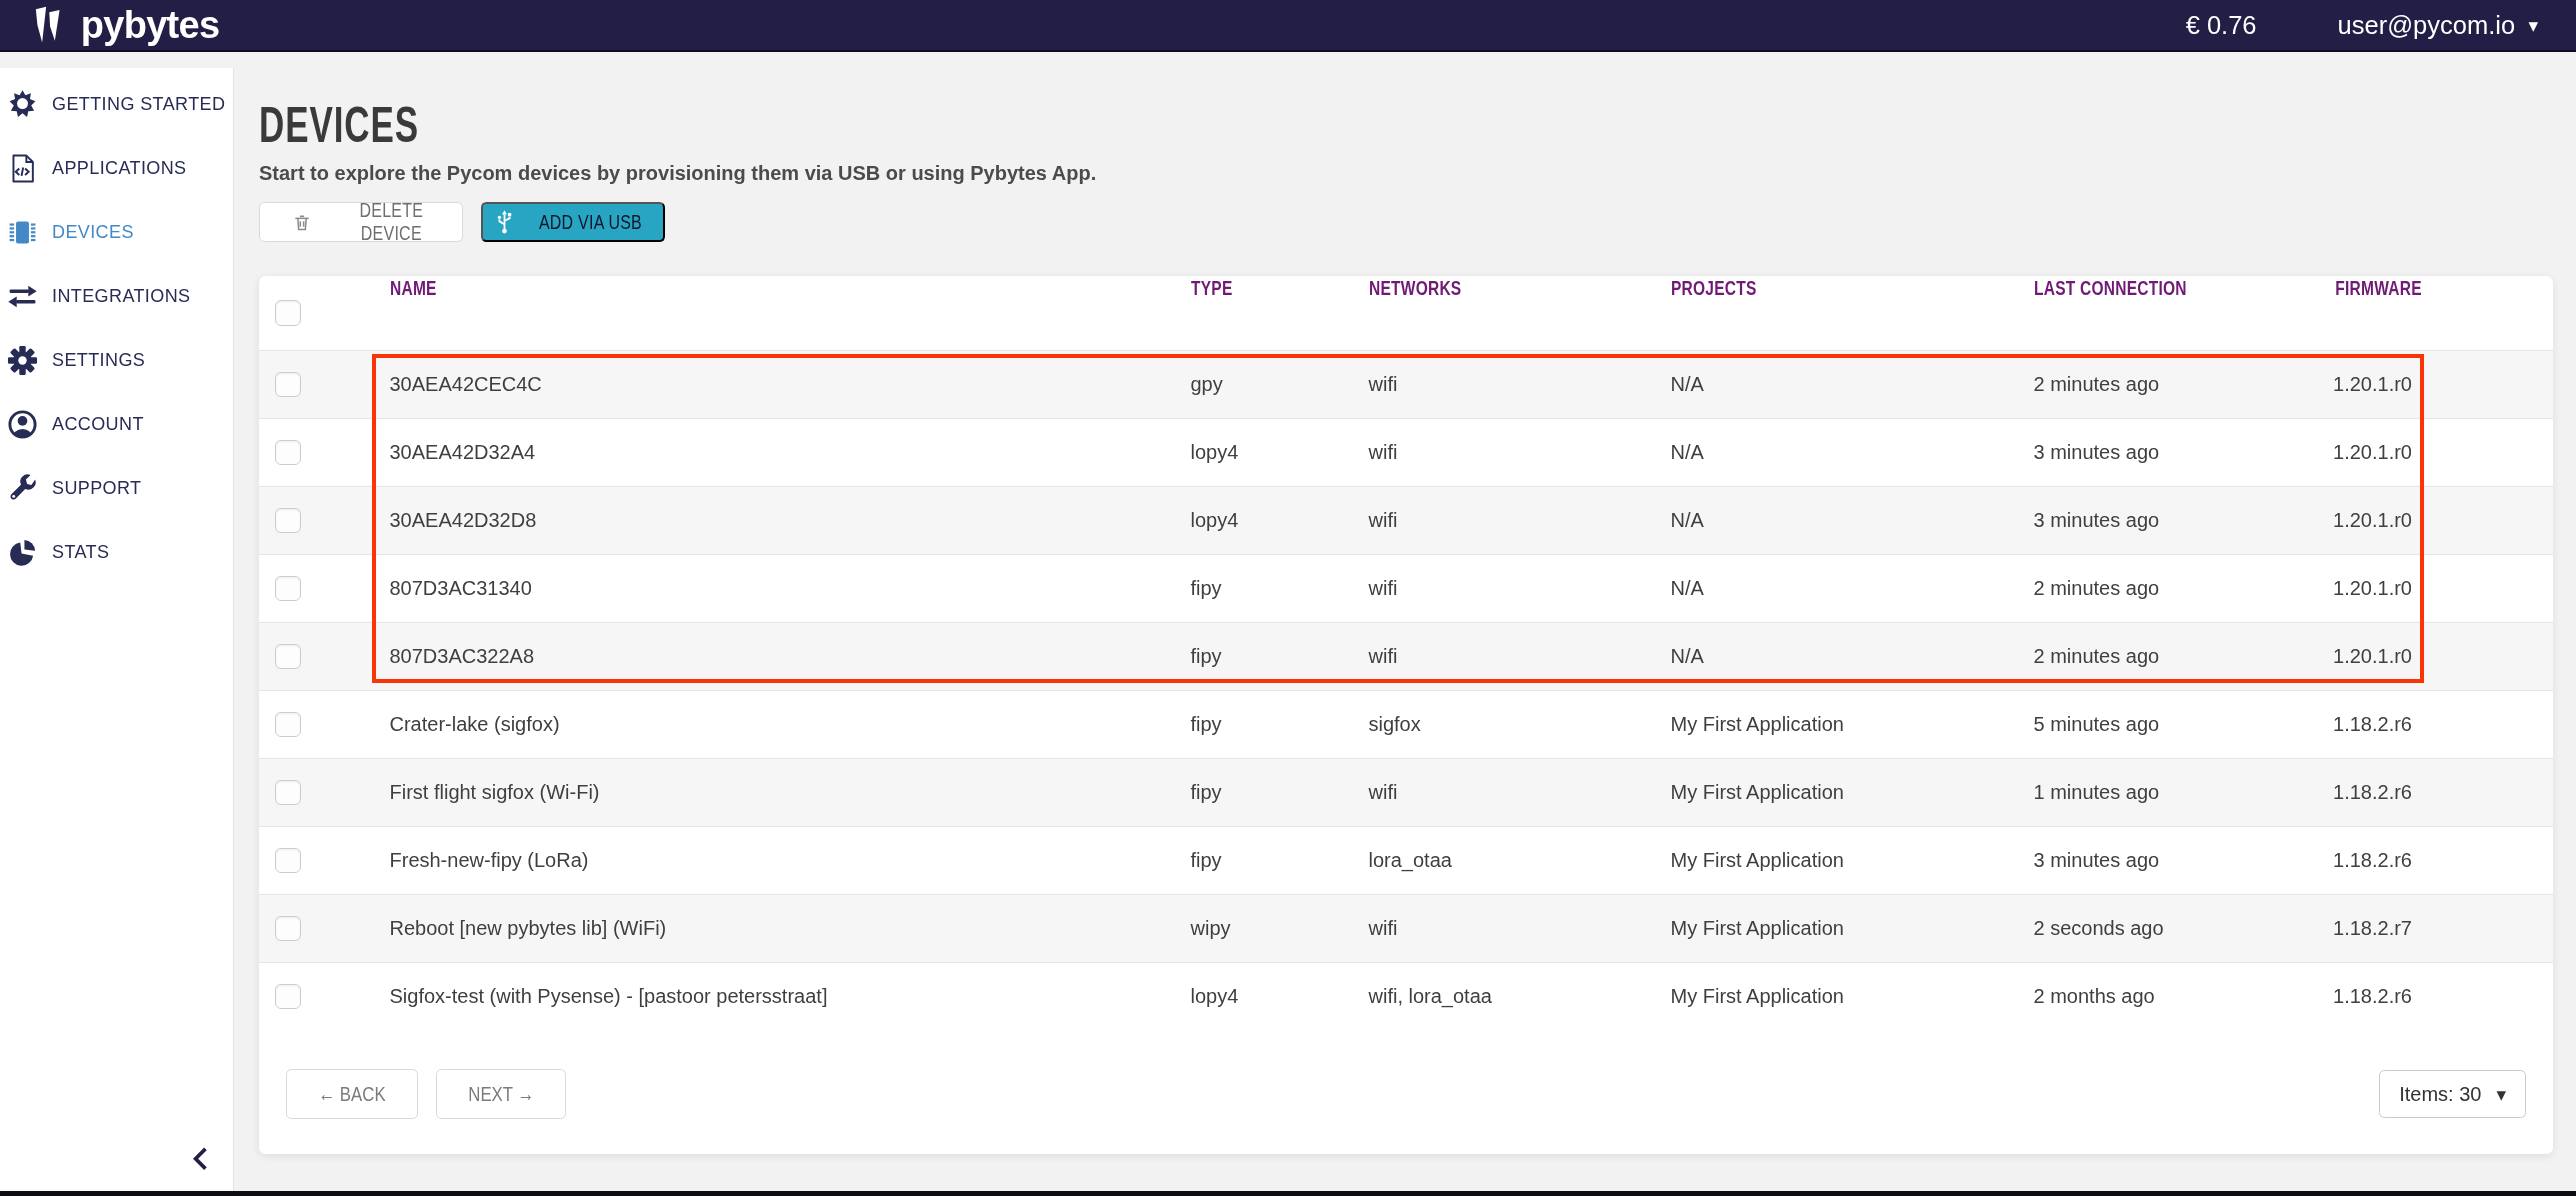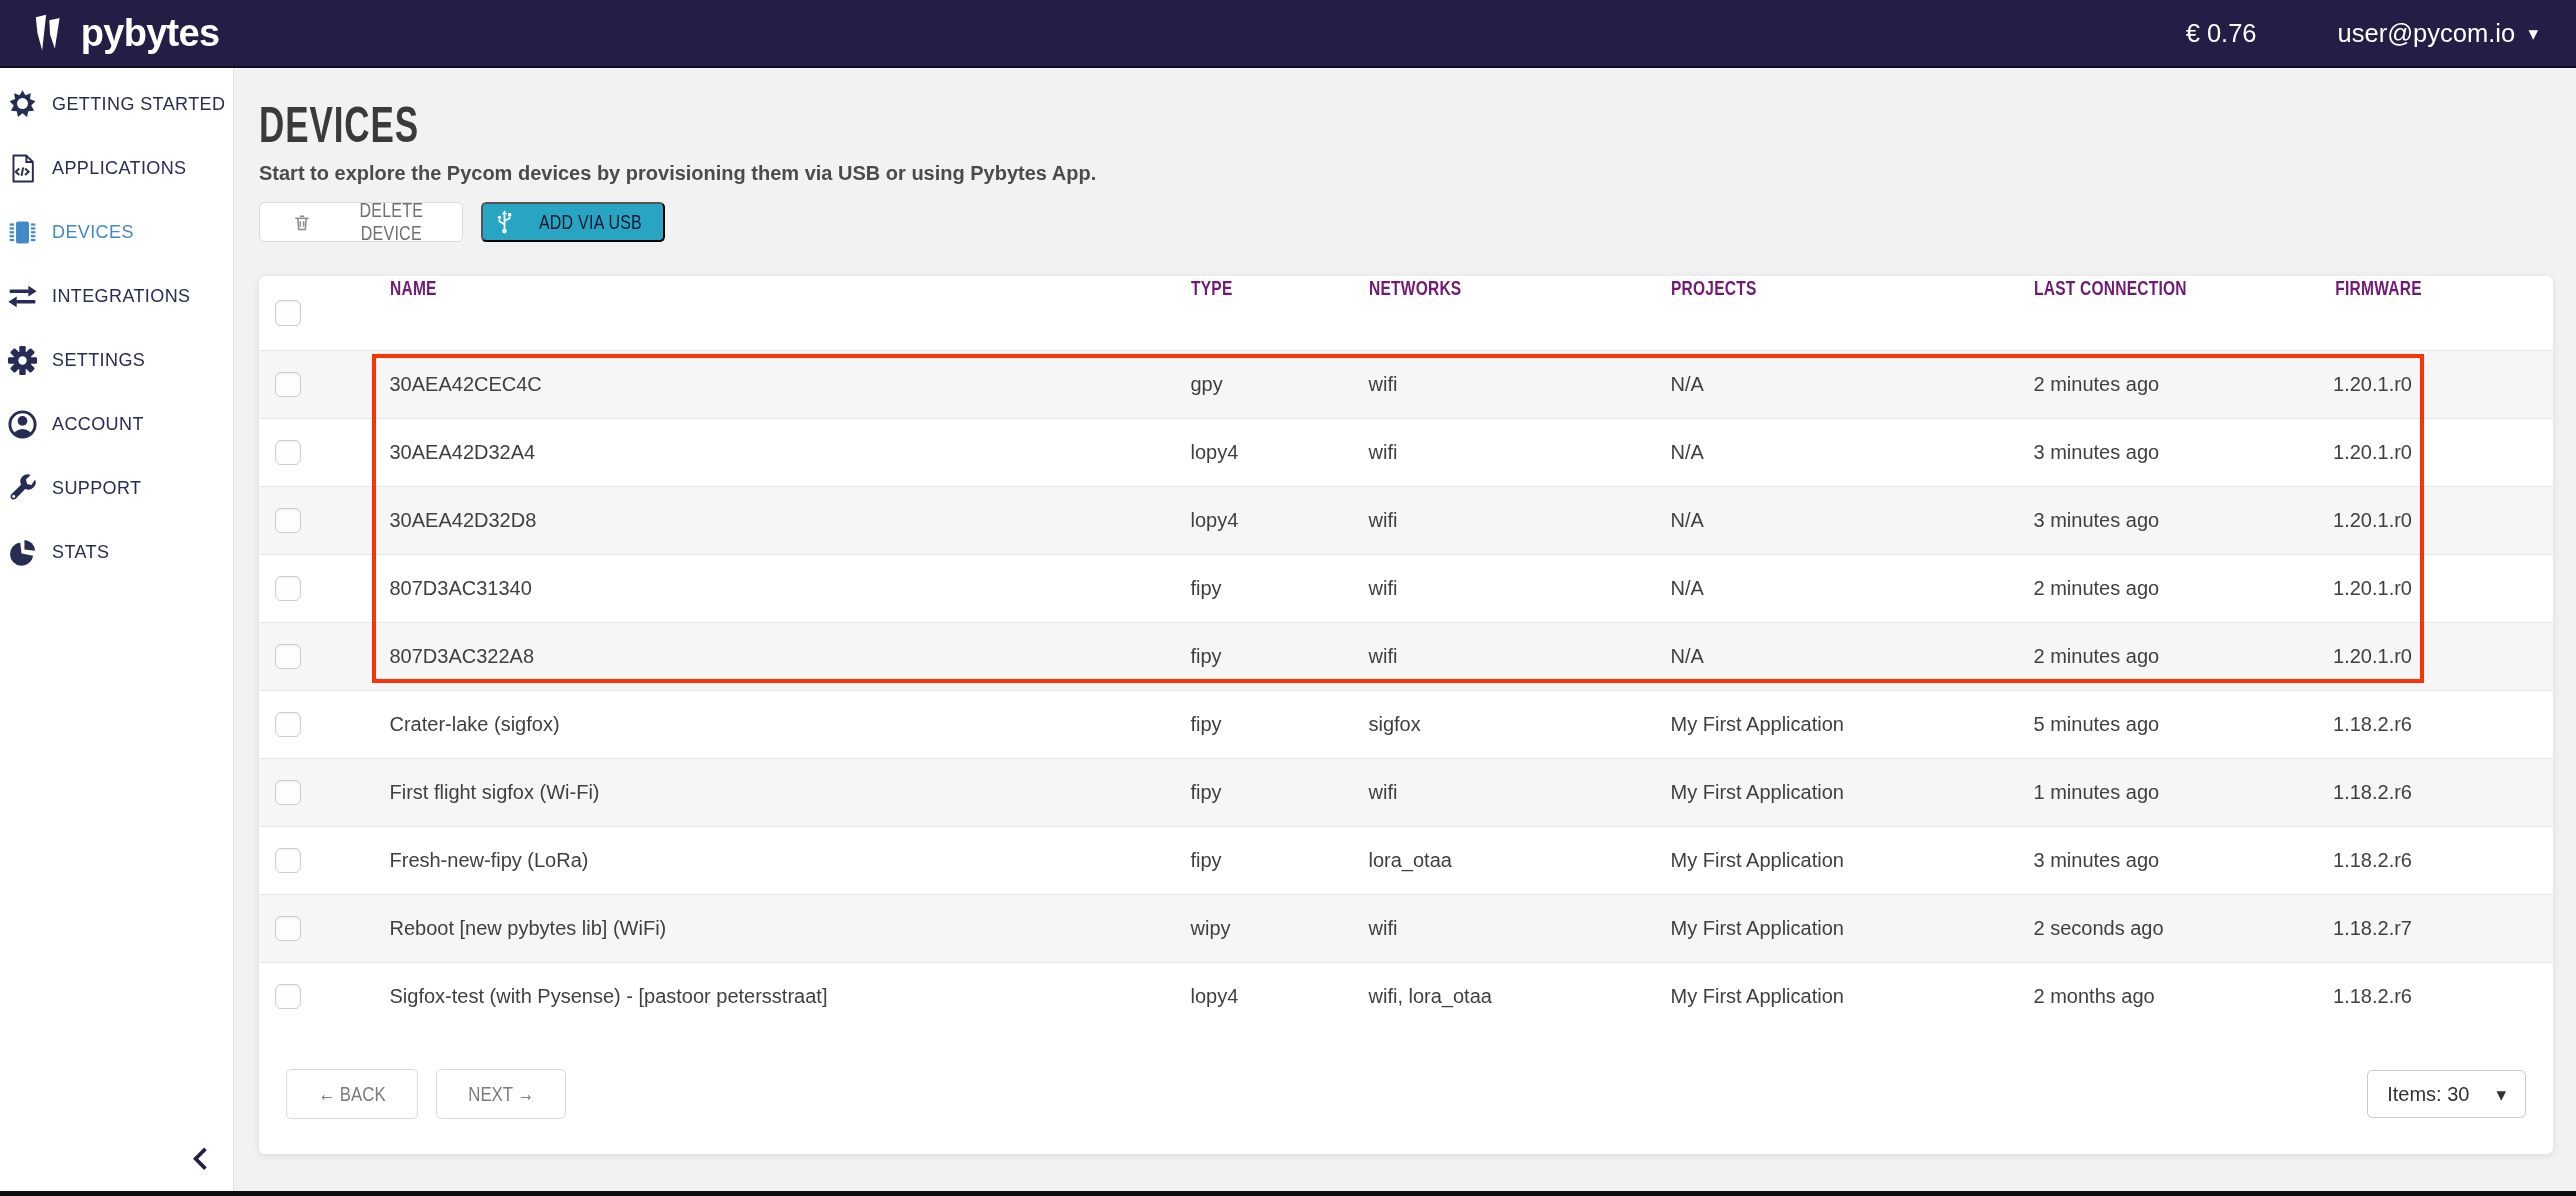--- a/index.html
+++ b/index.html
@@ -5,21 +5,21 @@
   * { box-sizing: border-box; margin: 0; padding: 0; }
   html,body { width: 2576px; height: 1196px; }
   body {
     position: relative;
     font-family: "Liberation Sans", sans-serif;
     background: #f2f2f3;
     overflow: hidden;
   }
   
   .topbar {
-    position: absolute; left: 0; top: 0; width: 2576px; height: 68px;
+    position: absolute; left: 0; top: 0; width: 2576px; height: 52px;
     background: var(--navy); border-bottom: 2.7px solid #0f0d23;
     display: flex; align-items: center; justify-content: space-between;
     padding: 0 38px 0 27px; color: #fff;
   }
   .logo { display: flex; align-items: center; gap: 10.7px; cursor: pointer; }
   .logo svg { width: 43px; height: 38px; }
   .logo-text { font-size: 38px; font-weight: 700; letter-spacing: -0.7px; }
   .topbar-right { display: flex; align-items: center; gap: 81px; font-size: 25.5px; }
   .user-menu { display: flex; align-items: center; gap: 13.4px; cursor: pointer; }
   .caret { font-size: 19px; line-height: 1; }
@@ -82,21 +82,21 @@
     border: 4.7px solid var(--red); pointer-events: none; }
   
   .pagination { position: absolute; left: 0; right: 0; bottom: 0; height: 120px;
     display: flex; align-items: center; padding: 0 27px; gap: 17.5px; background: #fff; }
   .pg-btn { height: 50px; border: 1.3px solid #d9d9d9; border-radius: 5.4px; background: #fff;
     color: #7b7b7b; font-size: 21px; display: flex; align-items: center; justify-content: center;
     padding: 0 23px; cursor: pointer; }
   .pg-btn .squeeze { display: inline-block; transform: scaleX(.8); }
   .items-btn { margin-left: auto; height: 48px; border: 1.3px solid #c9c9c9; border-radius: 5.4px;
     background: #fff; color: #333; font-size: 20px; display: flex; align-items: center;
-    gap: 27px; padding: 0 19px; cursor: pointer; }
+    gap: 15px; padding: 0 19px; cursor: pointer; }
   .bottombar { position: absolute; left: 0; right: 0; bottom: 0; height: 5.4px; background: #0d0d13; }
 </style>
 </head>
 <body>
 
 <header class="topbar">
   <div class="logo">
     <svg viewBox="0 0 34 48" aria-hidden="true">
       <polygon points="1,4 14,1 9,46 3,24" fill="#fff"></polygon>
       <polygon points="18,8 31,5 25,44 19,26" fill="#fff"></polygon>

